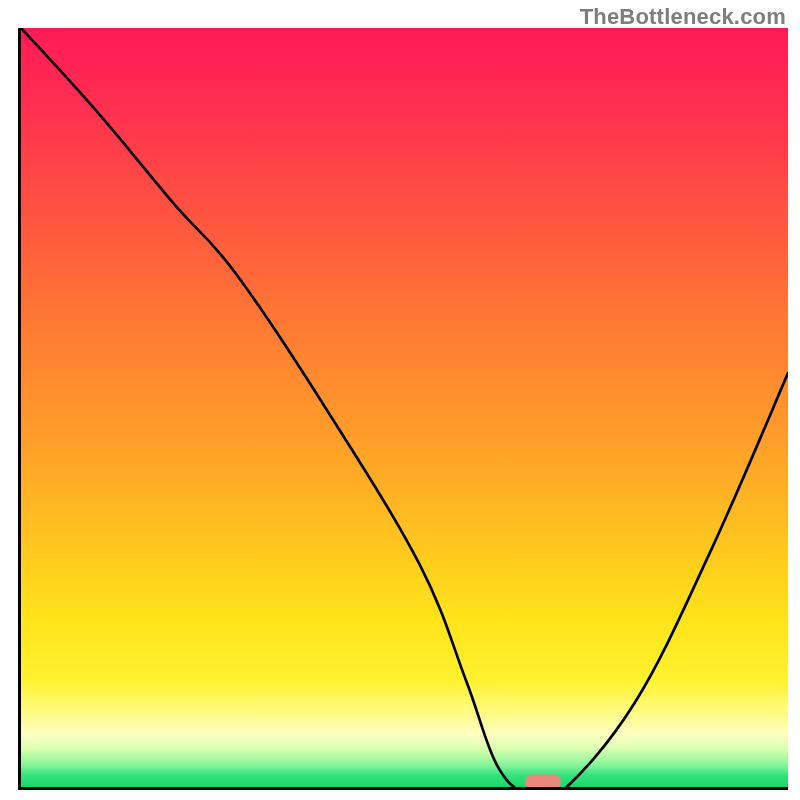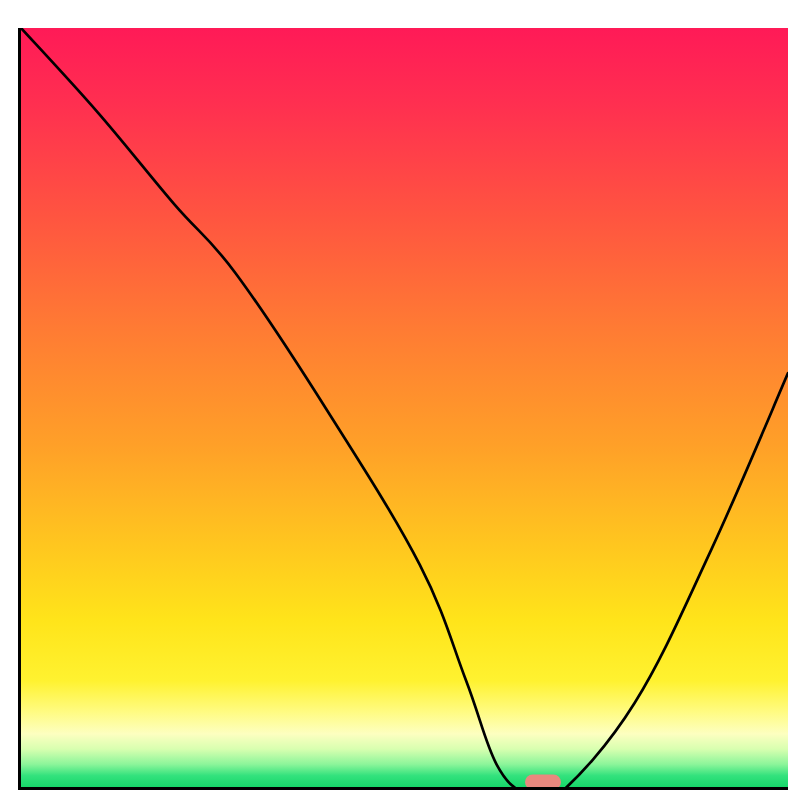--- a/index.html
+++ b/index.html
@@ -68,20 +68,21 @@
     height: 15px;
     border-radius: 8px;
     background: #e9887e;
     transform: translate(-50%, -50%);
   }
 </style>
 </head>
 <body>
 
 <div class="frame">
+  <div class="watermark">TheBottleneck.com</div>
 
   <div class="plot-area">
     <div class="gradient"></div>
 
     <svg class="curve" viewBox="0 0 100 100" preserveAspectRatio="none">
       <path fill="none" stroke="#000" stroke-width="0.35" stroke-linejoin="round" stroke-linecap="round" d="M 0 0 C 1.80 1.98 6.40 6.86 10.00 11.00 C 13.60 15.14 16.76 19.22 20.00 23.00 C 23.24 26.78 24.40 27.14 28.00 32.00 C 31.60 36.86 35.68 43.16 40.00 50.00 C 44.32 56.84 48.76 63.70 52.00 70.00 C 55.24 76.30 56.20 80.32 58.00 85.00 C 59.80 89.68 60.56 93.30 62.00 96.00 C 63.44 98.70 64.56 99.28 66.00 100.00 C 67.44 100.72 67.48 102.16 70.00 100.00 C 72.52 97.84 76.40 93.76 80.00 88.00 C 83.60 82.24 86.40 75.74 90.00 68.00 C 93.60 60.26 98.20 49.14 100.00 45.00"></path>
     </svg>
 
     <div class="marker" style="left: 68%; top: 99.3%; background: rgb(233, 136, 126);"></div>
   </div>

